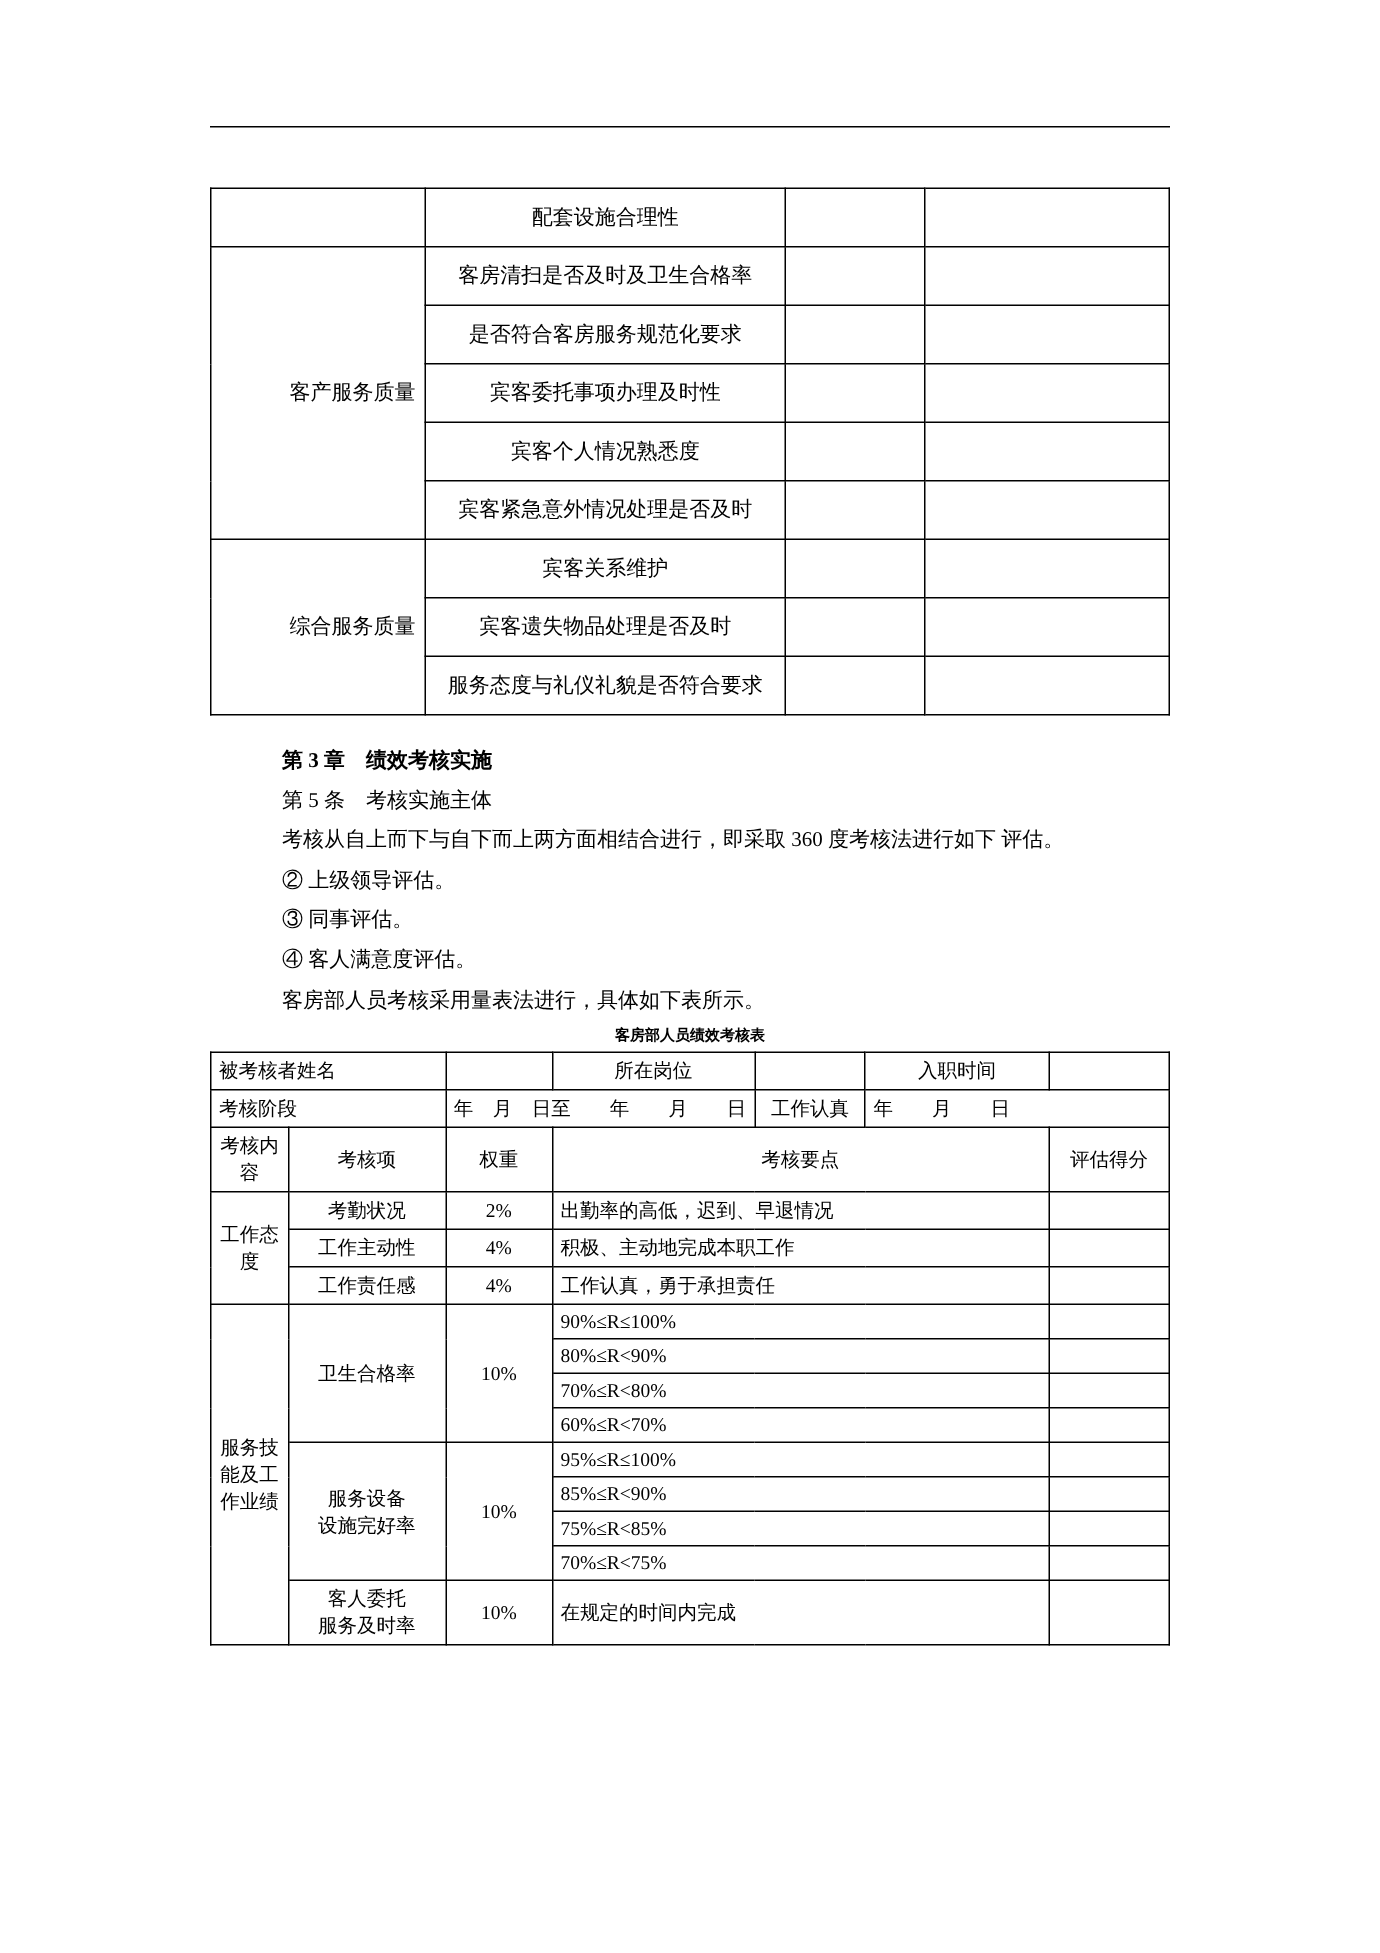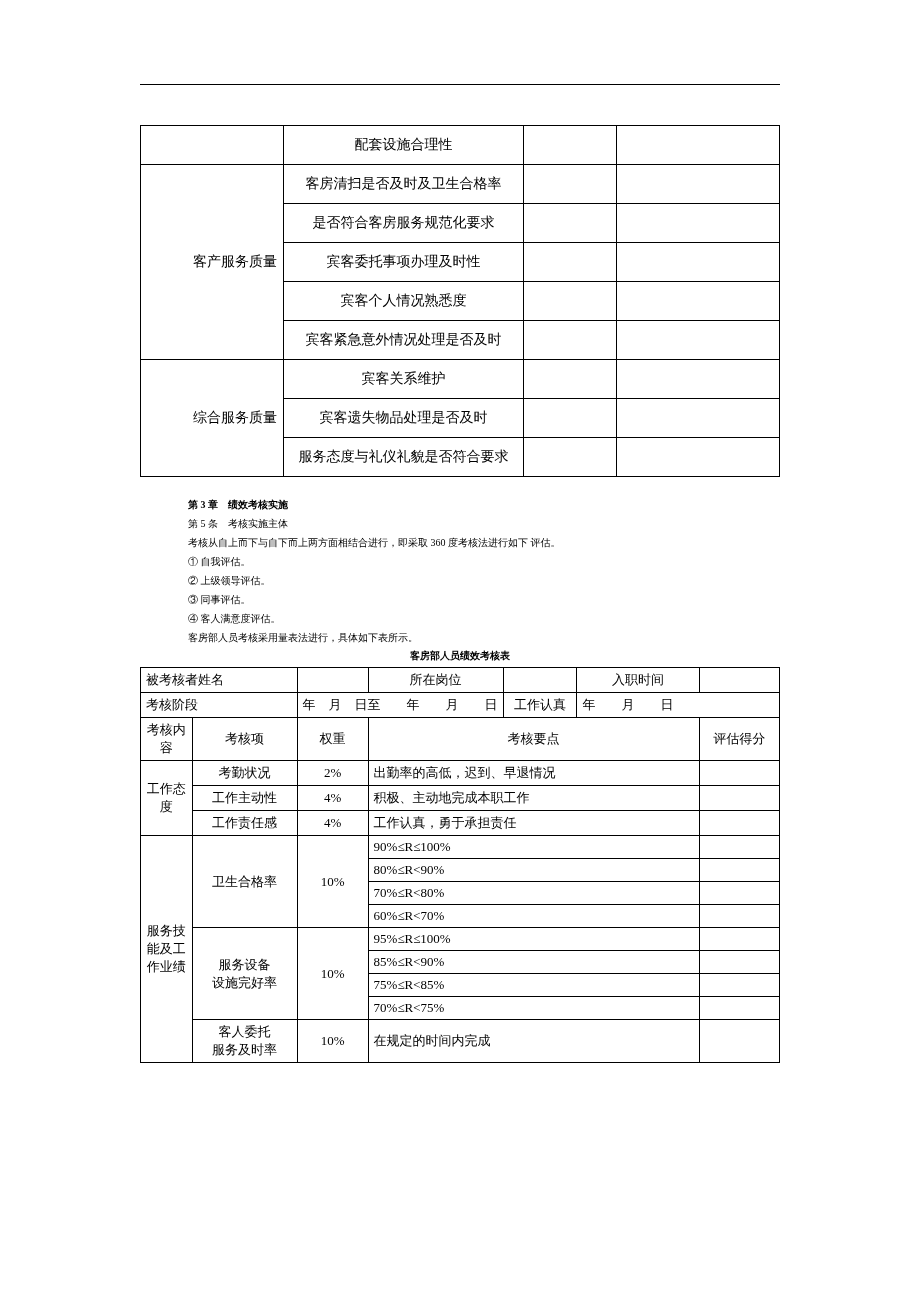--- a/index.html
+++ b/index.html
@@ -29,21 +29,21 @@
   td, th {
     border: 1px solid #000;
     padding: 10px 6px;
     text-align: center;
     vertical-align: middle;
     font-weight: normal;
   }
   .text-block {
     padding-left: 48px;
     line-height: 1.9;
-    font-size: 10px;
+    font-size: 14px;
   }
   .text-block p {
     margin: 0;
   }
   .bold { font-weight: bold; }
   .table2 td, .table2 th {
     padding: 3px 5px;
     font-size: 13px;
   }
   .table2-title {
@@ -115,21 +115,20 @@
           <td></td>
           <td></td>
         </tr>
   </tbody>
     </table>
 
   <div class="text-block">
     <p class="bold">第 3 章 绩效考核实施</p>
     <p>第 5 条 考核实施主体</p>
     <p>考核从自上而下与自下而上两方面相结合进行，即采取 360 度考核法进行如下 评估。</p>
-    <p>① 自我评估。</p>
     <p>② 上级领导评估。</p>
     <p>③ 同事评估。</p>
     <p>④ 客人满意度评估。</p>
     <p>客房部人员考核采用量表法进行，具体如下表所示。</p>
   </div>
 
   <p class="table2-title">客房部人员绩效考核表</p>
 
   <table class="table2">
     <colgroup>

